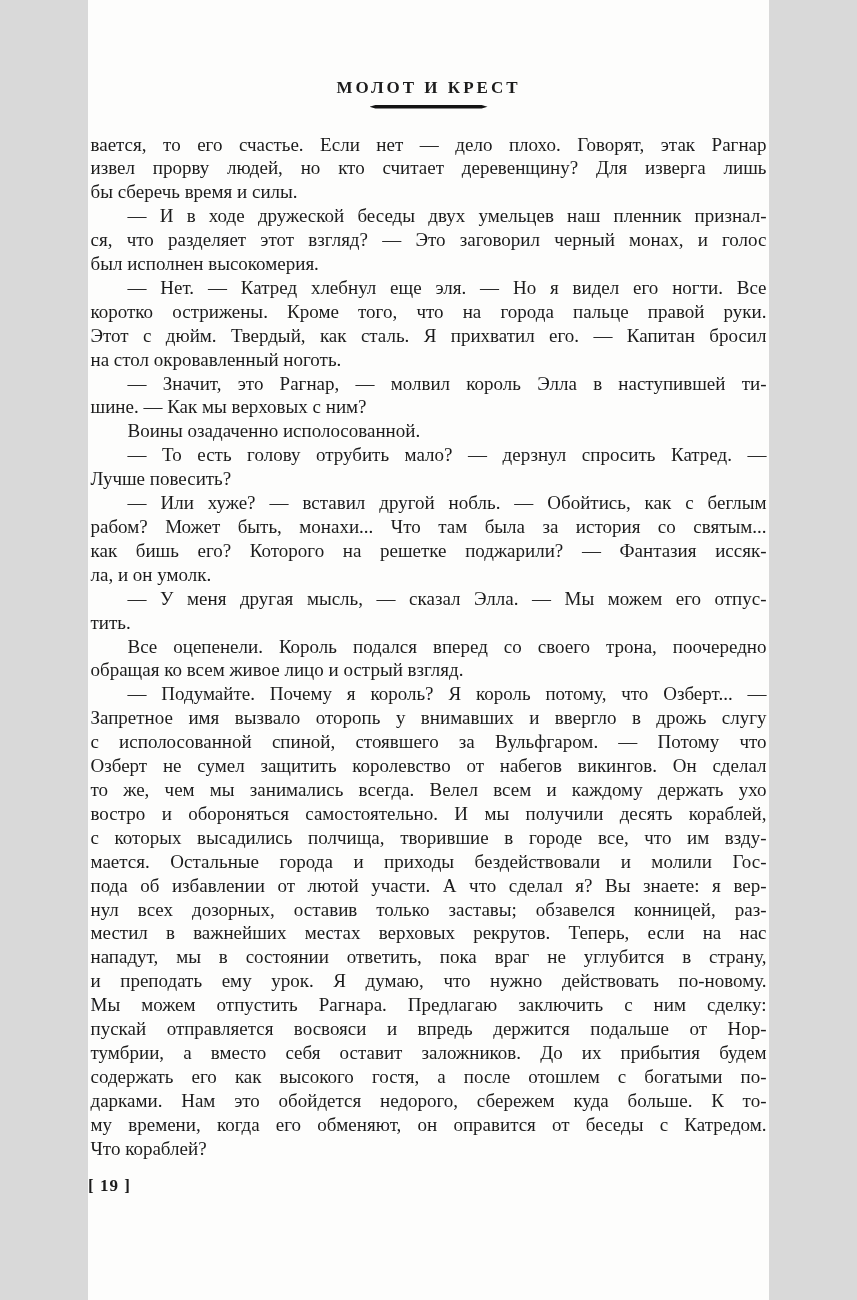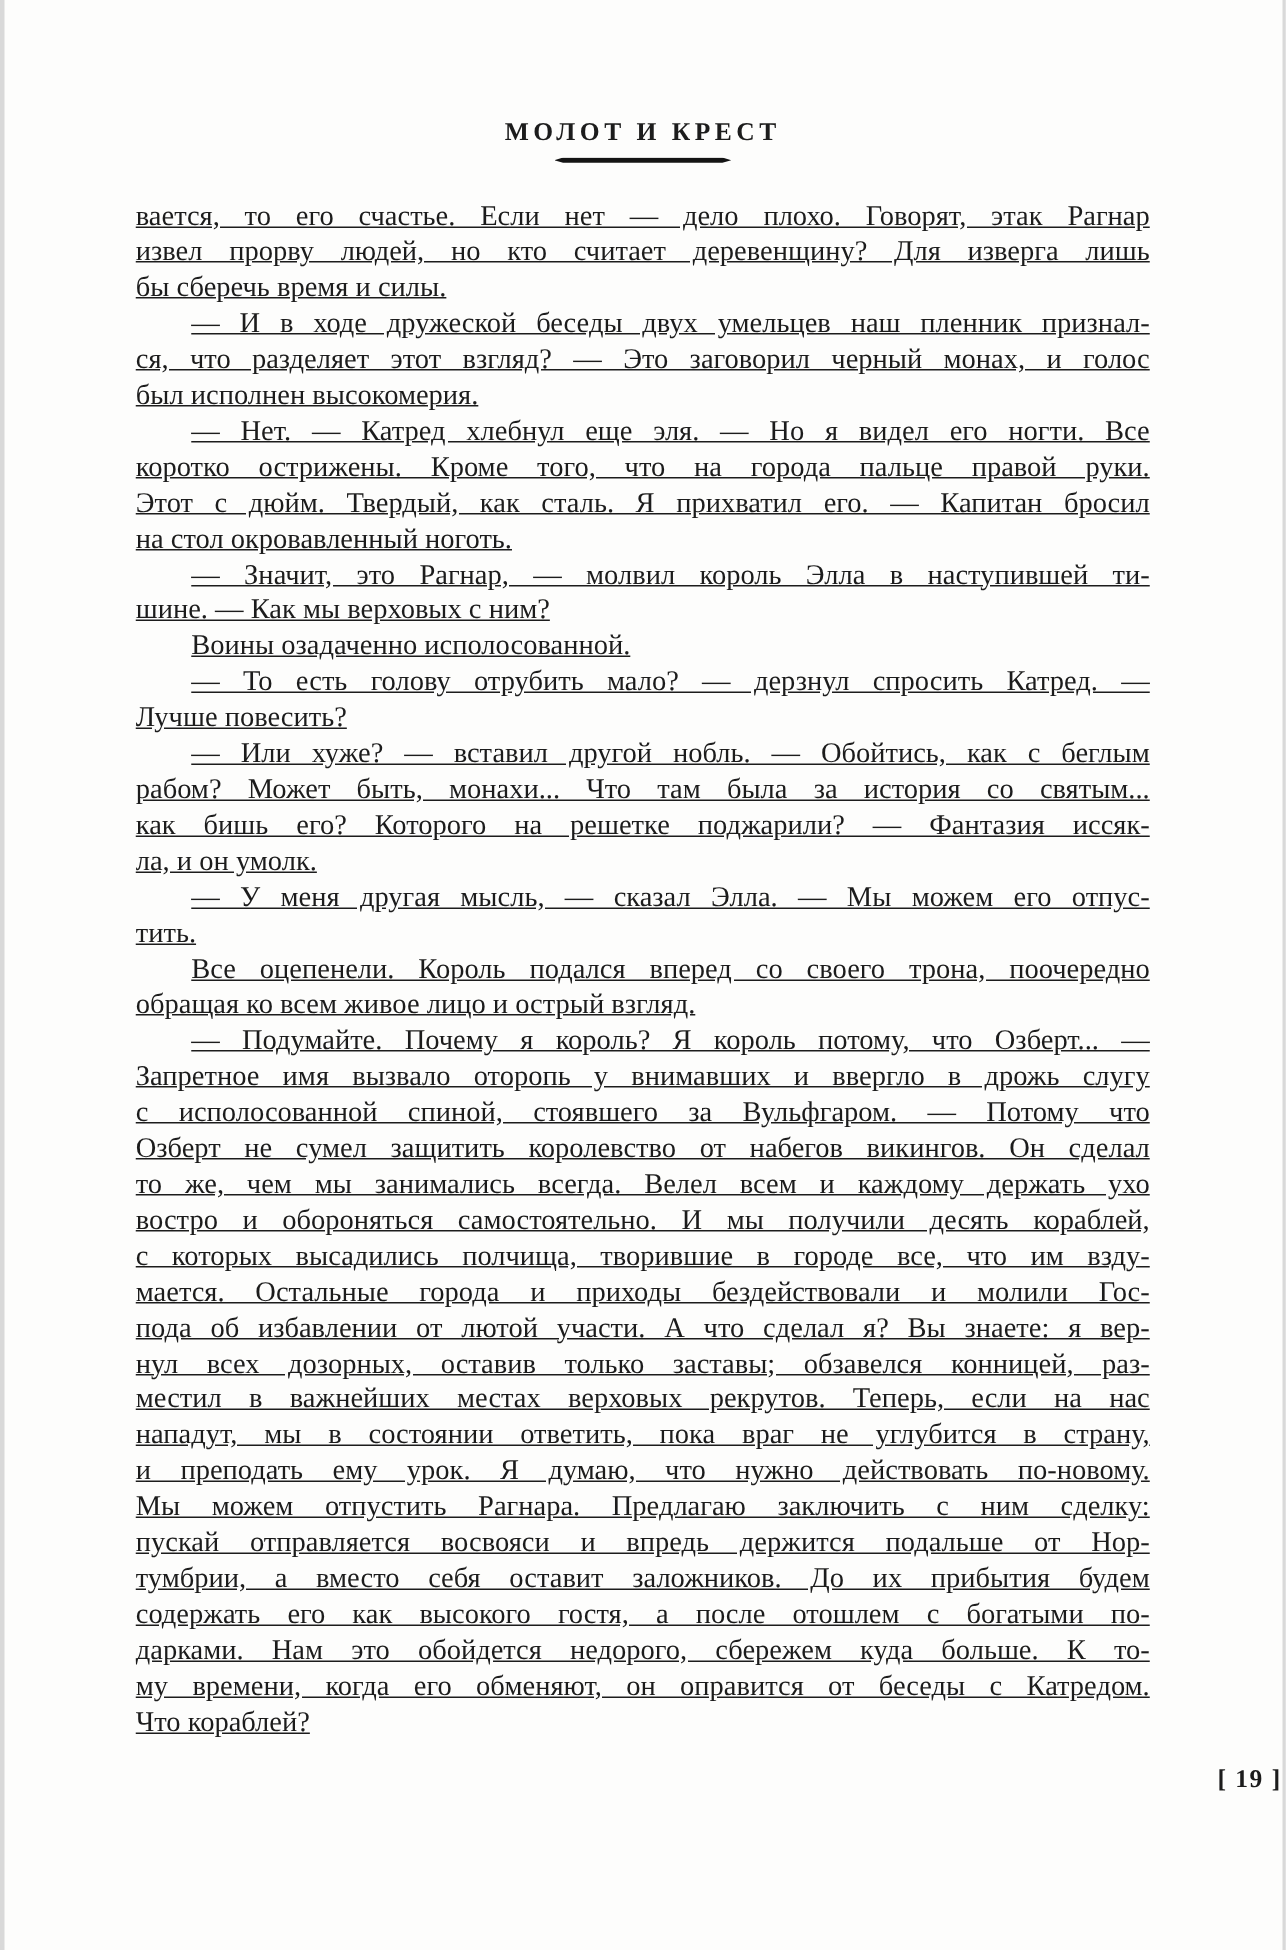--- a/index.html
+++ b/index.html
@@ -2,21 +2,21 @@
 <html lang="ru"><head>
 <meta charset="utf-8">
 <style>
   html, body {
     margin: 0;
     padding: 0;
     background: #d9d9d9;
   }
   .page {
     position: relative;
-    width: 852px;
+    width: 681px;
     height: 1300px;
     margin: 0 auto;
     background: #fdfdfc;
     color: #1c1c1c;
     font-family: "Liberation Serif", "DejaVu Serif", serif;
     overflow: hidden;
     box-sizing: border-box;
   }
   .page-header {
     padding-top: 78px;
@@ -35,38 +35,38 @@
     margin: 7px auto 0 auto;
     clip-path: polygon(0 50%, 5% 0, 95% 0, 100% 50%, 95% 100%, 5% 100%);
   }
   .text-block {
     width: 676px;
     margin: 24px auto 0 auto;
     font-size: 19px;
     line-height: 23.9px;
     text-rendering: optimizeLegibility;
   }
-  .para { margin: 0; text-decoration: underline; }
+  .para { margin: 0; }
   .line {
     text-align: justify;
     text-align-last: justify;
     white-space: normal;
   }
   .line.last-line {
     text-align-last: left;
   }
   .para.indent .line:first-child {
     text-indent: 37px;
   }
   .page-footer {
     position: absolute;
     left: 0;
     top: 1176px;
     width: 100%;
-    text-align: right;
+    text-align: left;
   }
   .page-number {
     font-size: 17px;
     font-weight: bold;
     letter-spacing: 1px;
   }
 </style>
 </head>
 <body>
 

